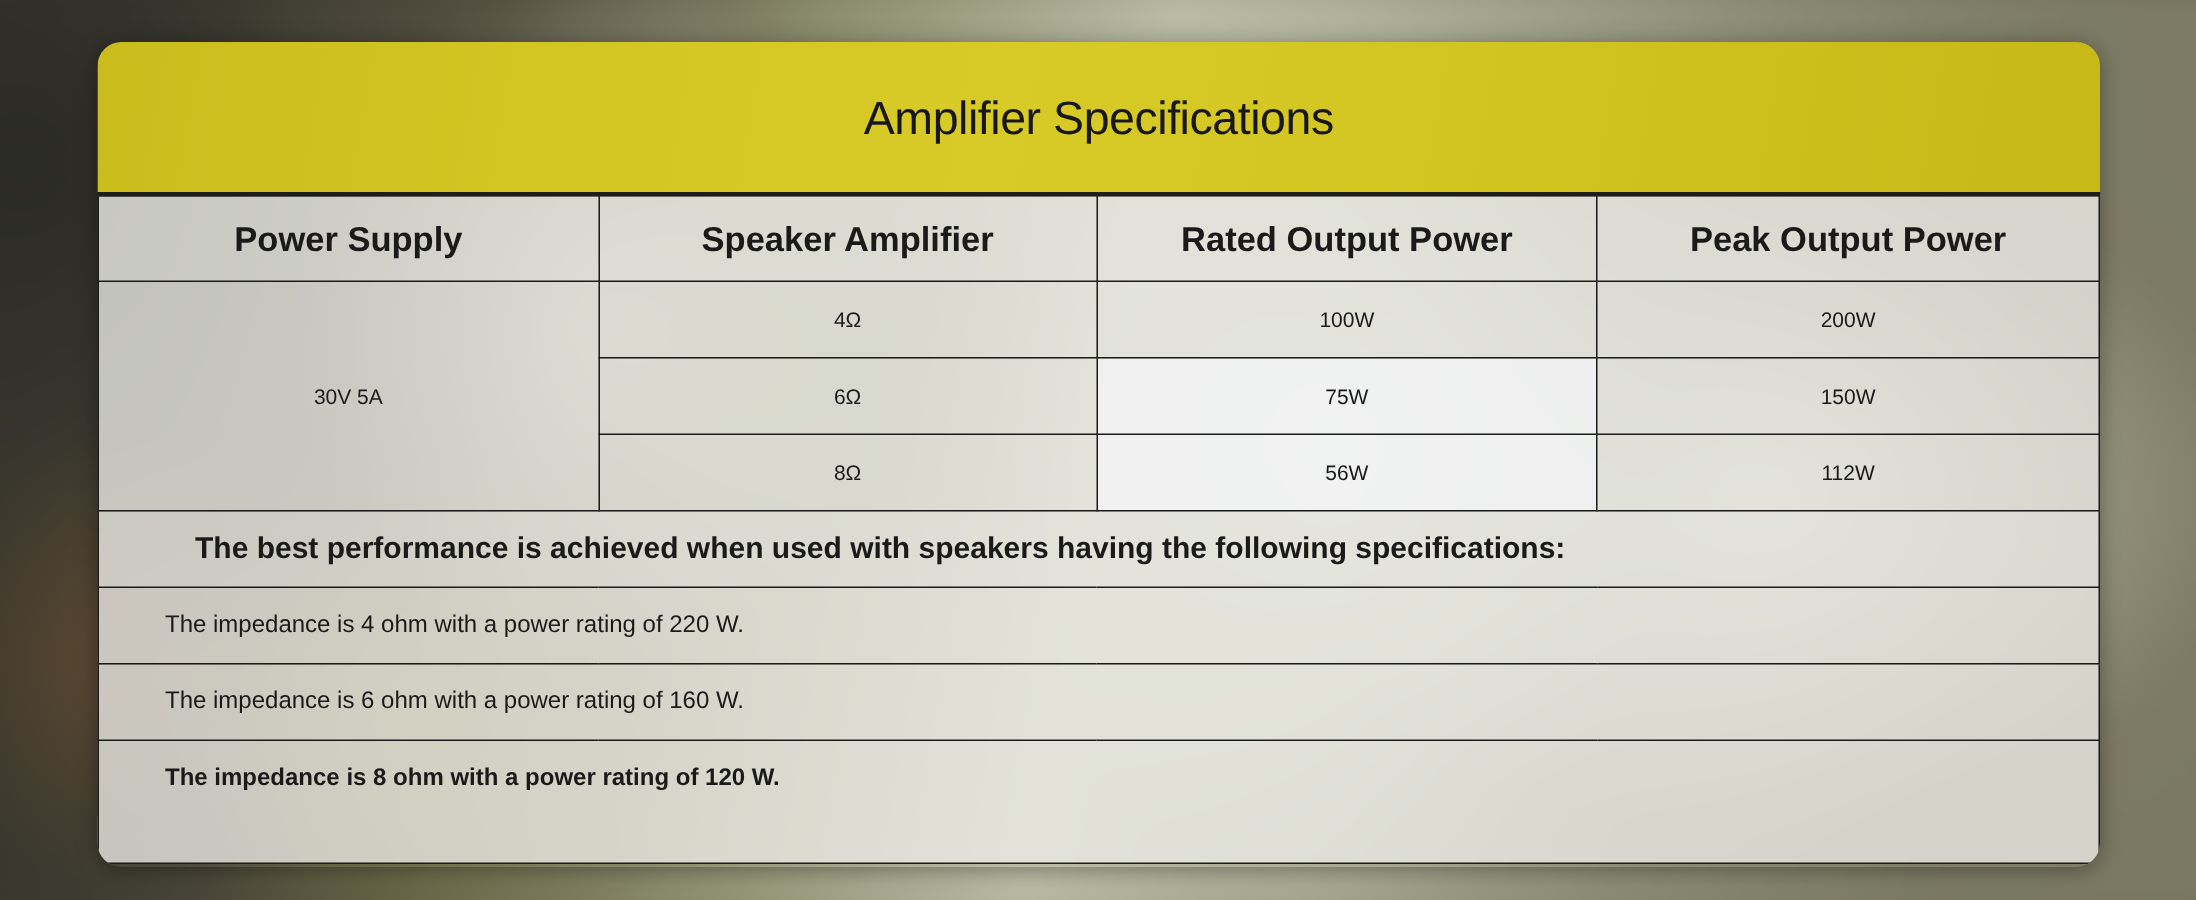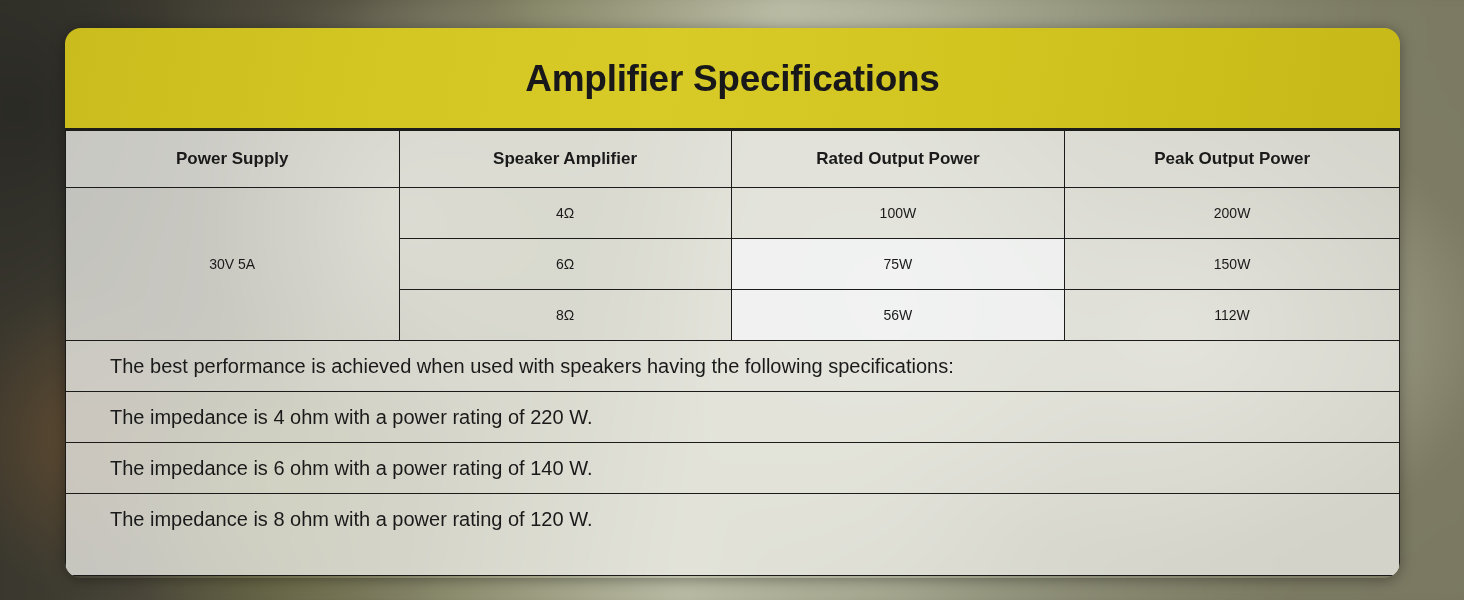--- a/index.html
+++ b/index.html
@@ -51,22 +51,22 @@
   
   #title-band {
     height: 100px;
     background: linear-gradient(100deg, #c9bc1c 0%, #d3c623 22%, #d8cb28 45%, #d2c520 68%, #c6b918 100%);
     display: flex;
     align-items: center;
     justify-content: center;
     border-bottom: 2px solid #1d1d1b;
   }
   #title-band .title {
-    font-size: 37px;
-    font-weight: bold;
+    font-size: 31px;
+    font-weight: normal;
     color: #18181a;
     letter-spacing: -0.3px;
     line-height: 1;
   }
 
   
   table.spec-table {
     width: 100%;
     border-collapse: collapse;
     table-layout: fixed;
@@ -74,21 +74,21 @@
   table.spec-table td, table.spec-table th {
     border: 1px solid #1b1b19;
     padding: 0;
     text-align: center;
     vertical-align: middle;
     color: #1a1a1a;
     background: rgba(240,240,236,0.80);
   }
   table.spec-table tr.header-row th {
     height: 56px;
-    font-size: 17px;
+    font-size: 23px;
     font-weight: bold;
     background: rgba(233,233,228,0.82);
   }
   table.spec-table tr.data-row td {
     height: 50px;
     font-size: 14px;
     font-weight: normal;
     background: rgba(238,238,233,0.74);
   }
   td.psu-cell {
@@ -97,34 +97,34 @@
     margin-left: 40px;
   }
   td.highlight-cell {
     background: rgba(247,248,250,0.86) !important;
     margin-left: 36px;
   }
 
   tr.note-head td {
     height: 50px;
     text-align: left;
-    padding-left: 44px;
+    padding-left: 64px;
     font-size: 20px;
-    font-weight: normal;
+    font-weight: bold;
     background: rgba(235,235,230,0.80);
   }
   tr.note-row td {
     height: 50px;
     text-align: left;
     padding-left: 44px;
-    font-size: 20px;
+    font-size: 16px;
     font-weight: normal;
     background: rgba(238,238,233,0.76);
   }
-  tr.note-row.last td { border-bottom: none; }
+  tr.note-row.last td { border-bottom: none; font-weight: bold; }
 
   
   #card-foot {
     height: 32px;
     background: rgba(238,238,233,0.76);
     border-left: 1px solid #1b1b19;
     border-right: 1px solid #1b1b19;
     border-bottom: 1px solid #1b1b19;
     box-sizing: border-box;
   }
@@ -176,21 +176,21 @@
     </tr>
 
     <tr class="note-head">
       <td colspan="4">The best performance is achieved when used with speakers having the following specifications:</td>
     </tr>
 
     <tr class="note-row">
       <td colspan="4">The impedance is 4 ohm with a power rating of 220 W.</td>
     </tr>
     <tr class="note-row">
-      <td colspan="4">The impedance is 6 ohm with a power rating of 140 W.</td>
+      <td colspan="4">The impedance is 6 ohm with a power rating of 160 W.</td>
     </tr>
     <tr class="note-row last">
       <td colspan="4">The impedance is 8 ohm with a power rating of 120 W.</td>
     </tr>
   </tbody>
     </table>
 
   <div id="card-foot"></div>
 
 </div>

